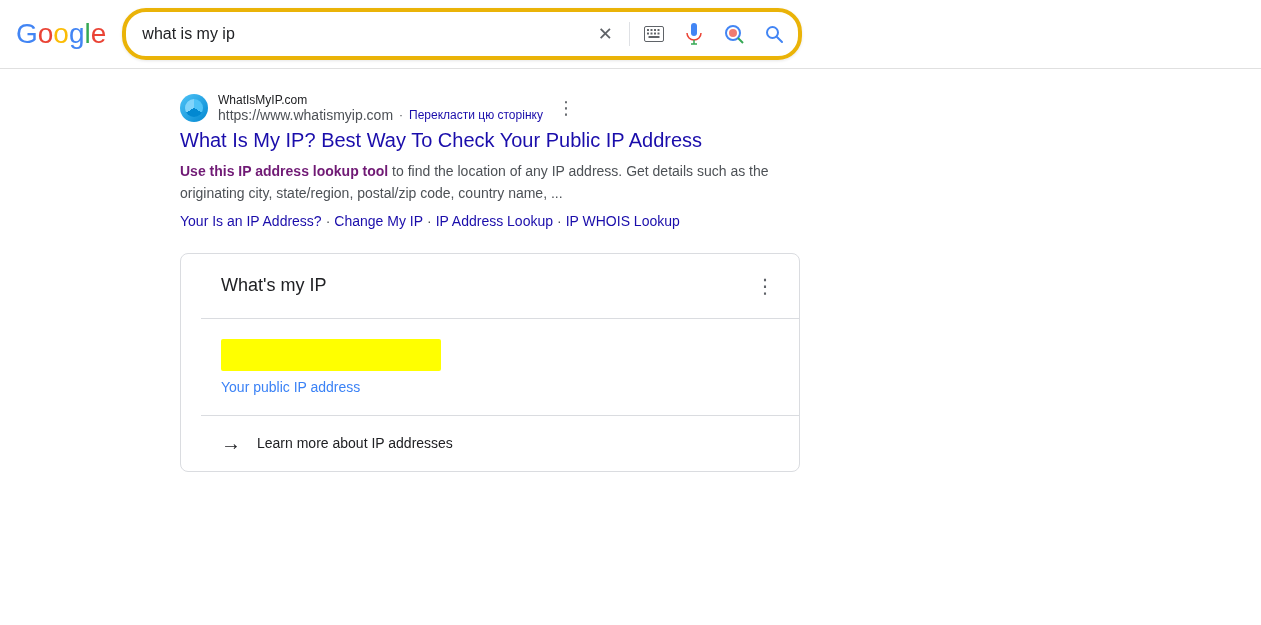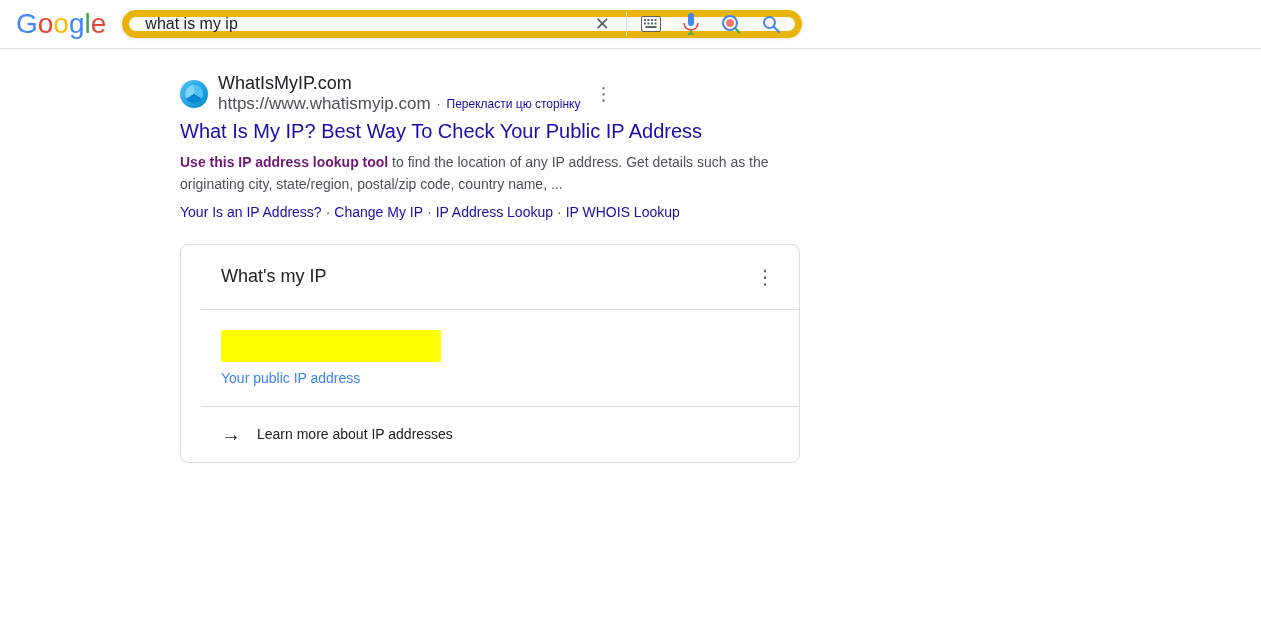--- a/index.html
+++ b/index.html
@@ -36,24 +36,24 @@
     .g-blue { color: #4285F4; }
     .g-red { color: #EA4335; }
     .g-yellow { color: #FBBC05; }
     .g-green { color: #34A853; }
 
     .search-bar-container {
       flex: 1;
       max-width: 680px;
       display: flex;
       align-items: center;
-      border: 7px solid #eab308;
+      border: 4px solid #eab308;
       border-radius: 24px;
       padding: 0 8px 0 16px;
-      height: 28px;
+      height: 52px;
       gap: 8px;
       box-shadow: 0 1px 3px rgba(0,0,0,0.1);
     }
 
     .search-input {
       flex: 1;
       border: none;
       outline: none;
       font-size: 16px;
       color: #202124;
@@ -121,33 +121,33 @@
       border-radius: 50%;
       background: conic-gradient(#4fc3f7 0deg 120deg, #0288d1 120deg 240deg, #81d4fa 240deg 360deg);
     }
 
     .source-info {
       display: flex;
       flex-direction: column;
     }
 
     .site-name {
-      font-size: 18px;
+      font-size: 12px;
       color: #202124;
       font-weight: 400;
     }
 
     .site-url-row {
       display: flex;
       align-items: center;
       gap: 6px;
     }
 
     .site-url {
-      font-size: 17px;
+      font-size: 14px;
       color: #4d5156;
     }
 
     .translate-link {
       font-size: 12px;
       color: #1a0dab;
       text-decoration: none;
     }
 
     .more-btn {

